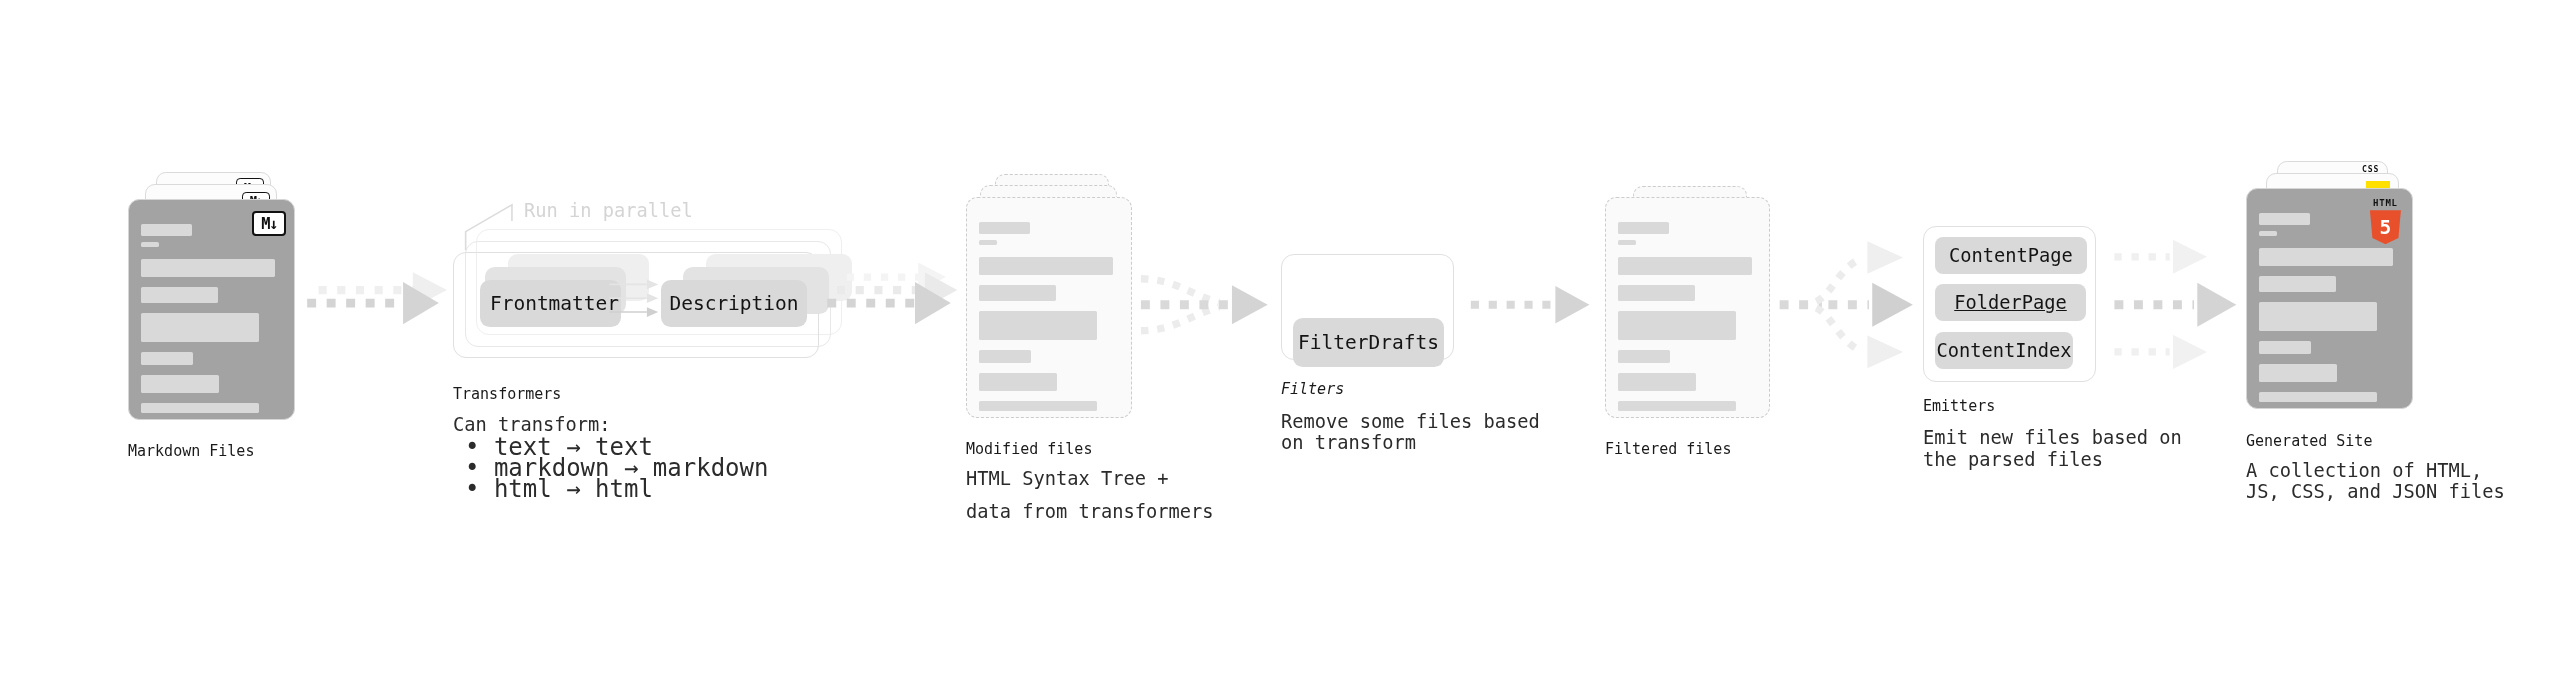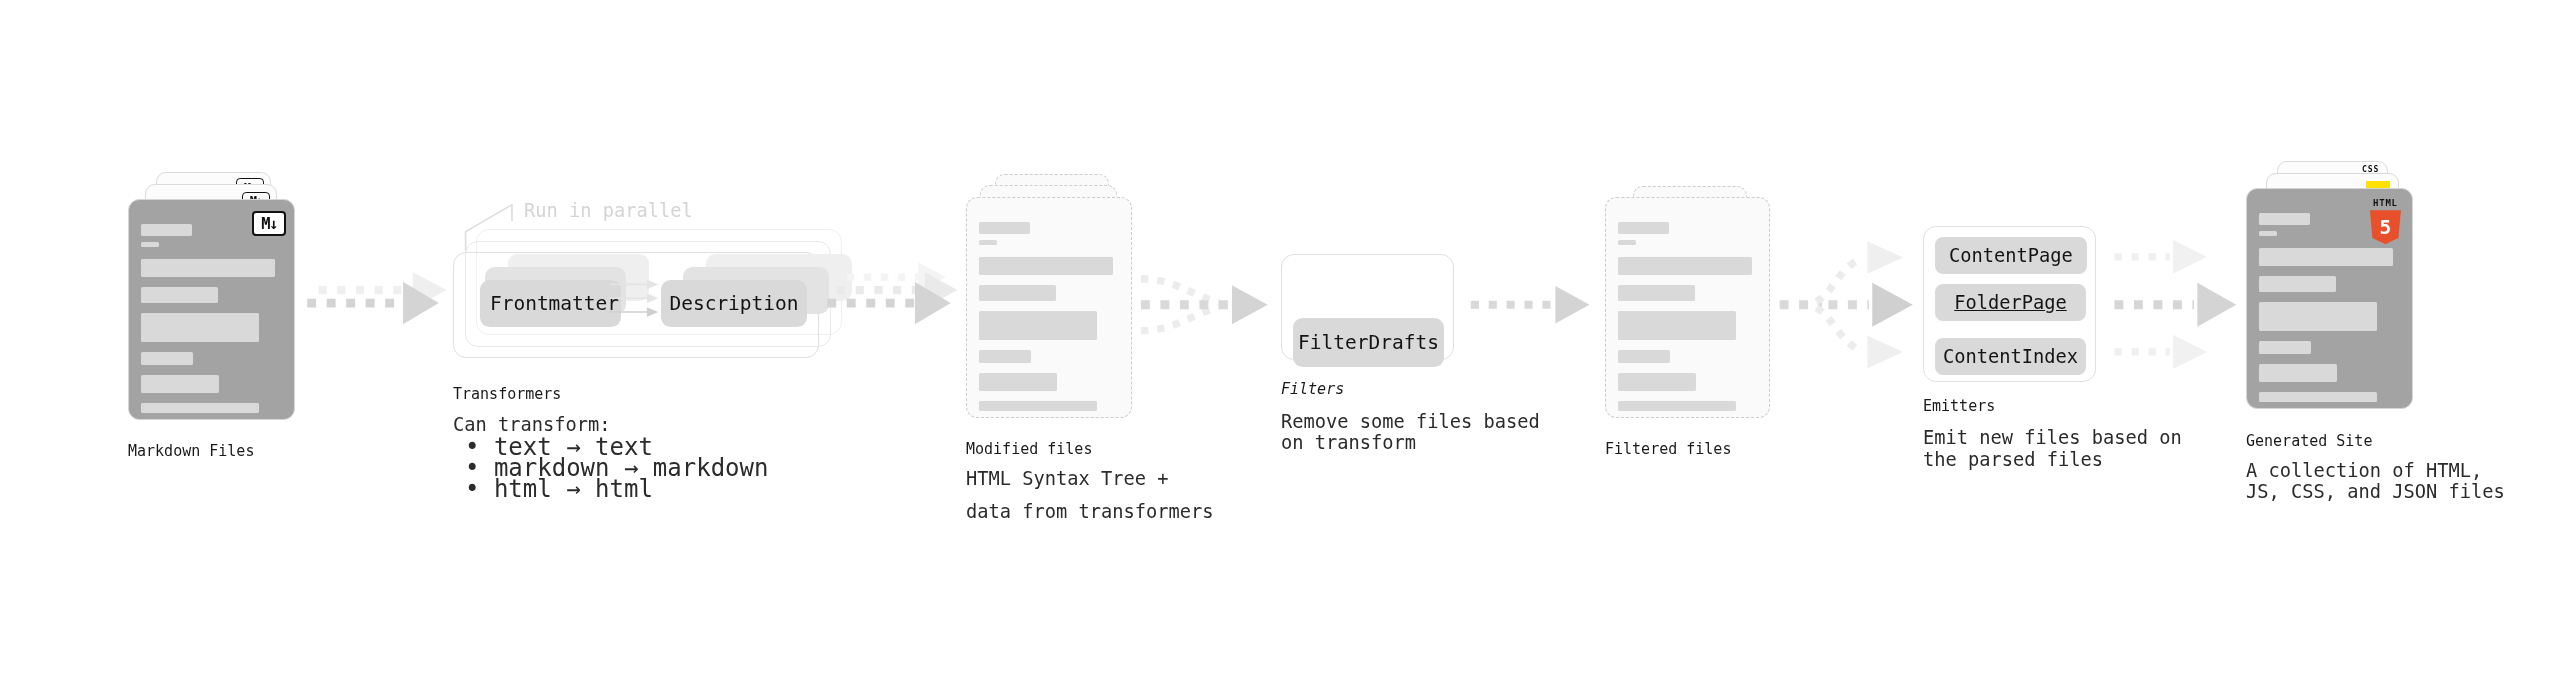--- a/index.html
+++ b/index.html
@@ -149,21 +149,21 @@
           <div class="bar b8"></div>
       </div>
     </div>
     <div class="title" style="left:1605px;top:435px;">Filtered files</div>
   </div>
 
   <div>
     <div class="box" style="left:1923px;top:226px;width:173px;height:156px;"></div>
     <div class="pill small" style="left:1935px;top:237px;width:152px;height:37px;">ContentPage</div>
     <div class="pill small" style="left:1935px;top:284px;width:151px;height:37px;text-decoration:underline;">FolderPage</div>
-    <div class="pill small" style="left:1935px;top:332px;width:151px;height:37px;margin-top:6px;">ContentIndex</div>
+    <div class="pill small" style="left:1935px;top:332px;width:138px;height:37px;">ContentIndex</div>
     <div class="title" style="left:1923px;top:392px;">Emitters</div>
     <div class="bodyline" style="left:1923px;top:427px;">Emit new files based on</div>
     <div class="bodyline" style="left:1923px;top:449px;">the parsed files</div>
   </div>
 
   <div>
     <div class="tab" style="left:2277px;top:161px;width:111px;height:59px;">
       <div class="cssbadge" style="right:4.9px;top:3.3px;">
         <div class="t">CSS</div>
         <div class="u"></div>

